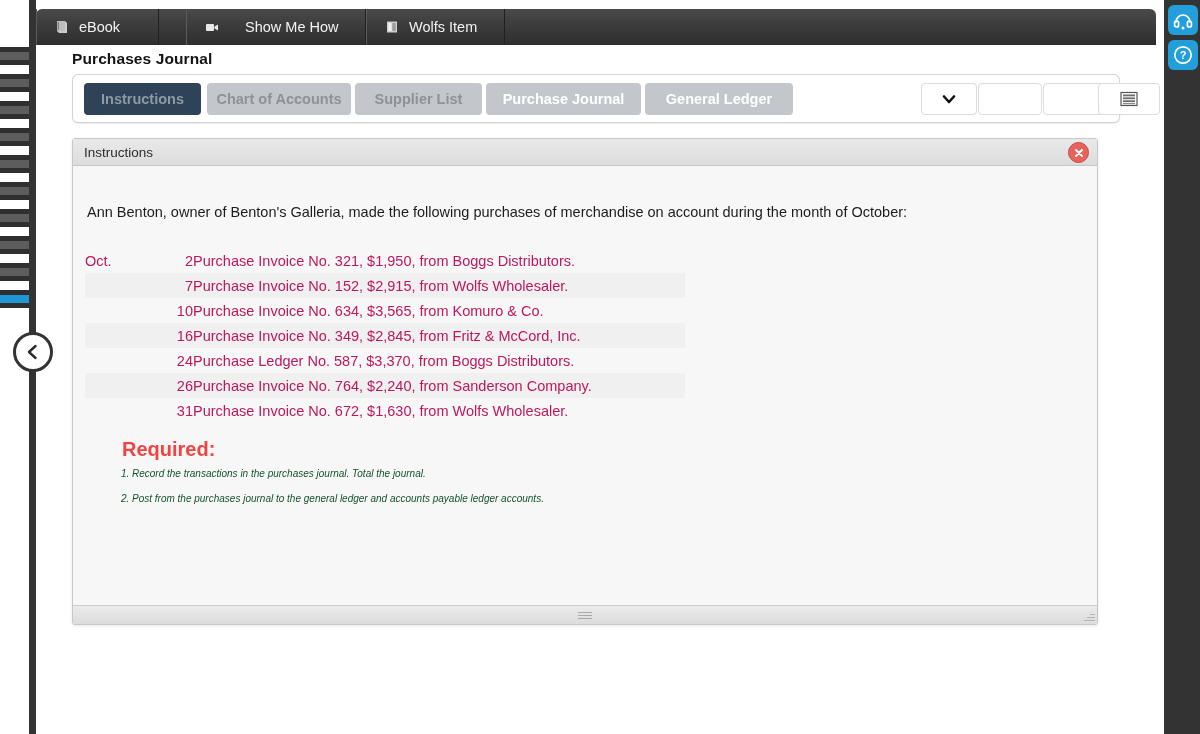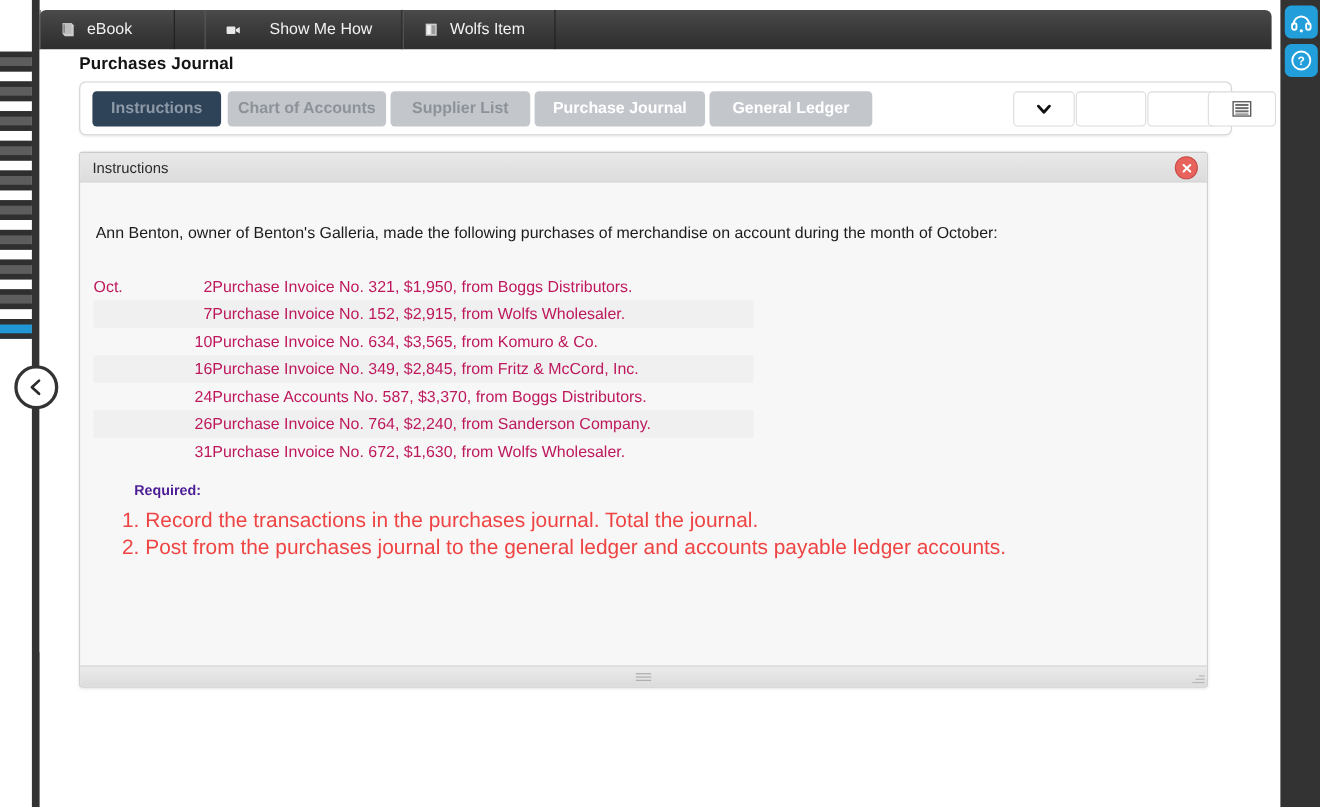--- a/index.html
+++ b/index.html
@@ -265,35 +265,36 @@
     vertical-align: middle;
   }
   .c-mon { width: 68px; padding-left: 10px; }
   .c-day { width: 40px; text-align: right; padding-right: 14px; }
   .c-txt { padding-right: 12px; margin-left: 23px; }
 
   .req-title {
     position: absolute;
     left: 49px;
     top: 272px;
-    font-size: 13px;
+    font-size: 20px;
     font-weight: bold;
-    color: #4c1d95;
+    color: #ef4444;
   }
   .req-list {
     position: absolute;
     left: 33px;
     top: 295px;
     margin: 0;
     padding: 0 0 0 26px;
     list-style: decimal;
   }
   .req-list li {
-    font-size: 19px;
-    color: #ef4444;
+    font-size: 10px;
+    font-style: italic;
+    color: #14532d;
     line-height: 25px;
     white-space: nowrap;
   }
 
   
   .right-rail {
     position: absolute;
     right: 0;
     top: 0;
     width: 36px;
@@ -437,21 +438,21 @@
                 <td class="c-txt">Purchase Invoice No. 634, $3,565, from Komuro &amp; Co.</td>
               </tr>
               <tr class="alt">
                 <td class="c-mon"></td>
                 <td class="c-day">16</td>
                 <td class="c-txt">Purchase Invoice No. 349, $2,845, from Fritz &amp; McCord, Inc.</td>
               </tr>
               <tr>
                 <td class="c-mon"></td>
                 <td class="c-day">24</td>
-                <td class="c-txt">Purchase Accounts No. 587, $3,370, from Boggs Distributors.</td>
+                <td class="c-txt">Purchase Ledger No. 587, $3,370, from Boggs Distributors.</td>
               </tr>
               <tr class="alt">
                 <td class="c-mon"></td>
                 <td class="c-day">26</td>
                 <td class="c-txt">Purchase Invoice No. 764, $2,240, from Sanderson Company.</td>
               </tr>
               <tr>
                 <td class="c-mon"></td>
                 <td class="c-day">31</td>
                 <td class="c-txt">Purchase Invoice No. 672, $1,630, from Wolfs Wholesaler.</td>

